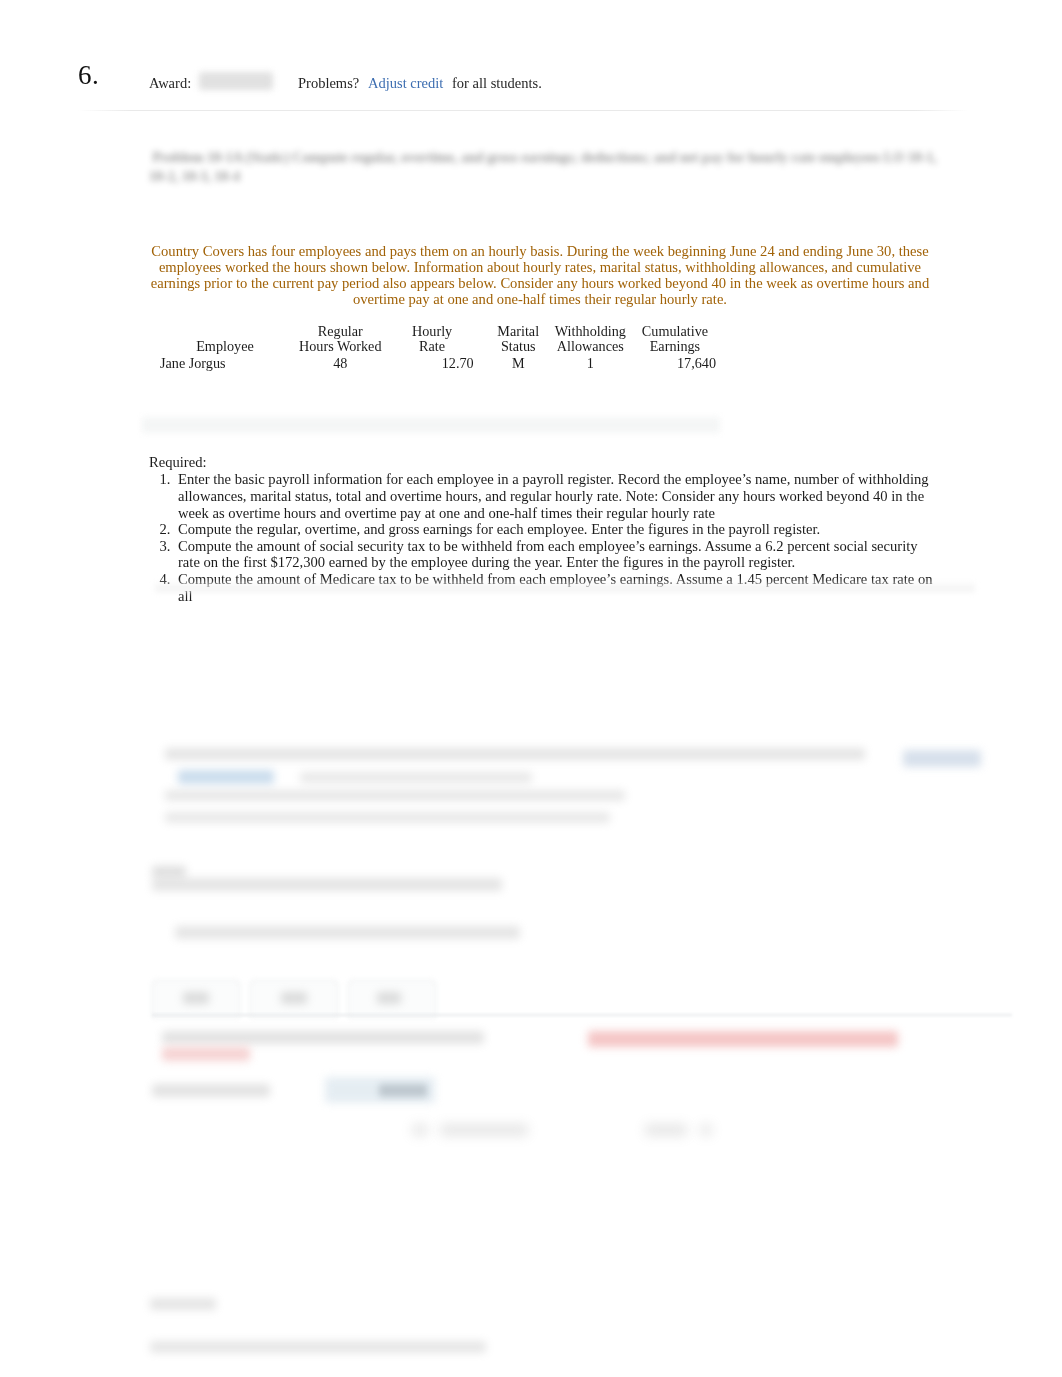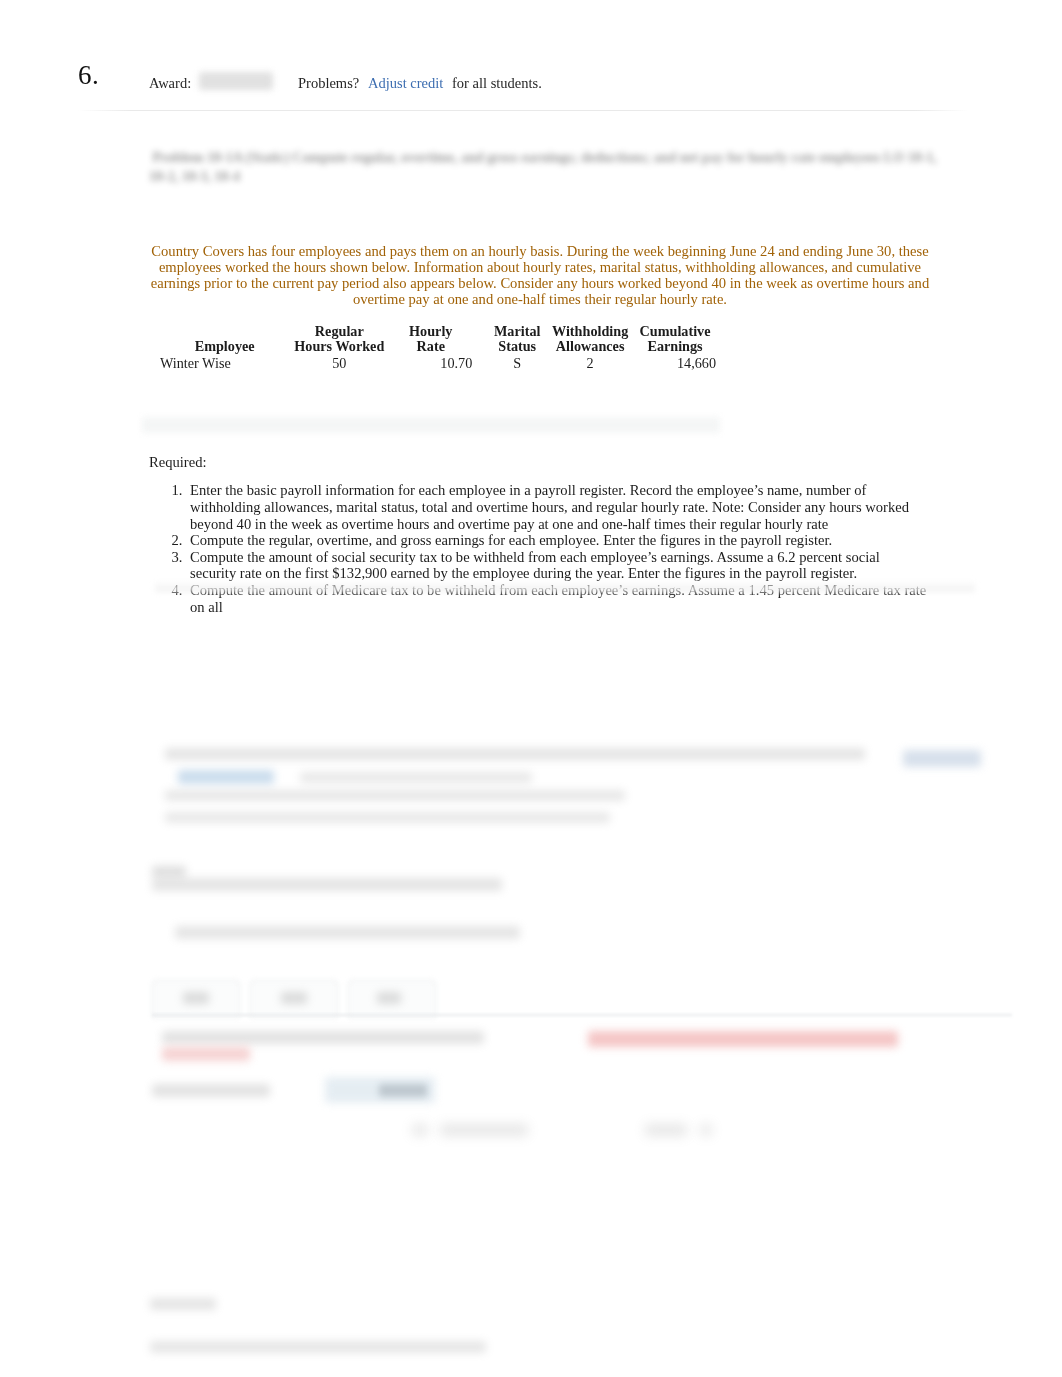--- a/index.html
+++ b/index.html
@@ -118,21 +118,21 @@
     top: 324px;
     width: 556px;
   }
   table#employee-table {
     border-collapse: collapse;
     font-size: 14.2px;
     color: #1c1c1c;
     width: 556px;
   }
   table#employee-table th {
-    font-weight: bold;
+    font-weight: normal;
     text-align: center;
     vertical-align: bottom;
     line-height: 14.8px;
     padding: 0 0 2px 0;
   }
   table#employee-table td {
     padding: 0.5px 0;
     line-height: 15.3px;
     white-space: nowrap;
   }
@@ -162,21 +162,21 @@
     position: absolute;
     left: 149px;
     top: 454px;
     width: 790px;
     font-size: 14.6px;
     line-height: 16.4px;
     color: #1c1c1c;
   }
   #required-label { display: block; margin-bottom: 1px; }
   ol#required-list {
-    margin: 12px;
+    margin: 0;
     padding: 0 0 0 25px;
     list-style-position: outside;
   }
   ol#required-list li {
     margin: 0 0 0 0;
     padding: 0 0 0 4px;
     line-height: 16.6px;
   }
   #required-fade {
     position: absolute;
@@ -346,38 +346,38 @@
           <span>Allowances</span>
         </th>
         <th class="c-earn">
           <span>Cumulative</span><br>
           <span>Earnings</span>
         </th>
       </tr>
     </thead>
     <tbody id="employee-table-body">
         <tr>
-          <td class="c-name">Winter Wise</td>
-          <td class="c-hours">50</td>
-          <td class="c-rate"><span class="dollar"></span><span class="ratecell">10.70</span></td>
-          <td class="c-stat">S</td>
-          <td class="c-allow">2</td>
-          <td class="c-earn"><span class="dollar"></span><span class="earncell">14,660</span></td>
+          <td class="c-name">Jane Jorgus</td>
+          <td class="c-hours">48</td>
+          <td class="c-rate"><span class="dollar"></span><span class="ratecell">12.70</span></td>
+          <td class="c-stat">M</td>
+          <td class="c-allow">1</td>
+          <td class="c-earn"><span class="dollar"></span><span class="earncell">17,640</span></td>
         </tr>
       </tbody>
   </table>
 </div>
 <div id="table-bottom-bar"></div>
 
 <div id="required-section">
   <span id="required-label">Required:</span>
   <ol id="required-list">
       <li>Enter the basic payroll information for each employee in a payroll register. Record the employee’s name, number of withholding allowances, marital status, total and overtime hours, and regular hourly rate. Note: Consider any hours worked beyond 40 in the week as overtime hours and overtime pay at one and one-half times their regular hourly rate</li>
       <li>Compute the regular, overtime, and gross earnings for each employee. Enter the figures in the payroll register.</li>
-      <li>Compute the amount of social security tax to be withheld from each employee’s earnings. Assume a 6.2 percent social security rate on the first $132,900 earned by the employee during the year. Enter the figures in the payroll register.</li>
+      <li>Compute the amount of social security tax to be withheld from each employee’s earnings. Assume a 6.2 percent social security rate on the first $172,300 earned by the employee during the year. Enter the figures in the payroll register.</li>
       <li>Compute the amount of Medicare tax to be withheld from each employee’s earnings. Assume a 1.45 percent Medicare tax rate on all</li>
     </ol>
 </div>
 <div id="required-fade"></div>
 
 <div class="blur-block blur-soft" id="lower-q-line1"></div>
 <div id="lower-badge"></div>
 <div id="lower-link-chunk"></div>
 <div class="blur-block blur-soft" id="lower-q-line2"></div>
 <div class="blur-block blur-soft" id="lower-q-line3"></div>

